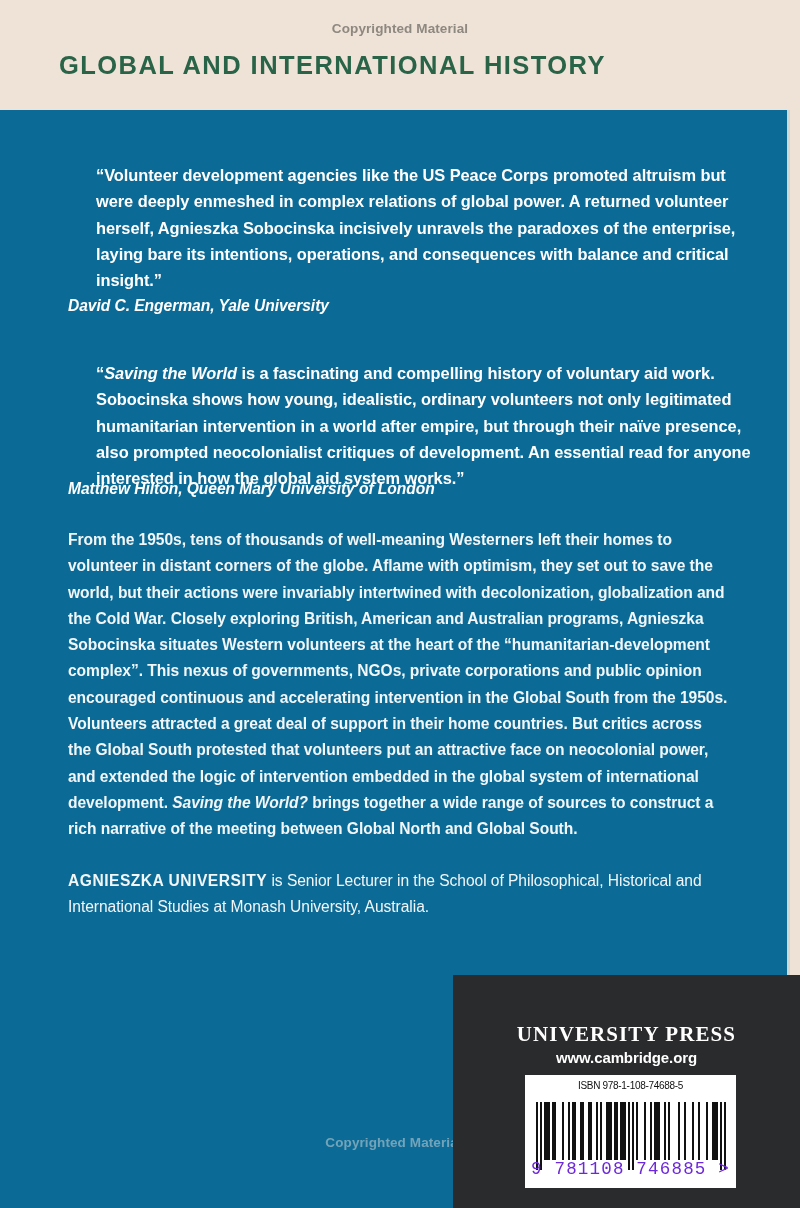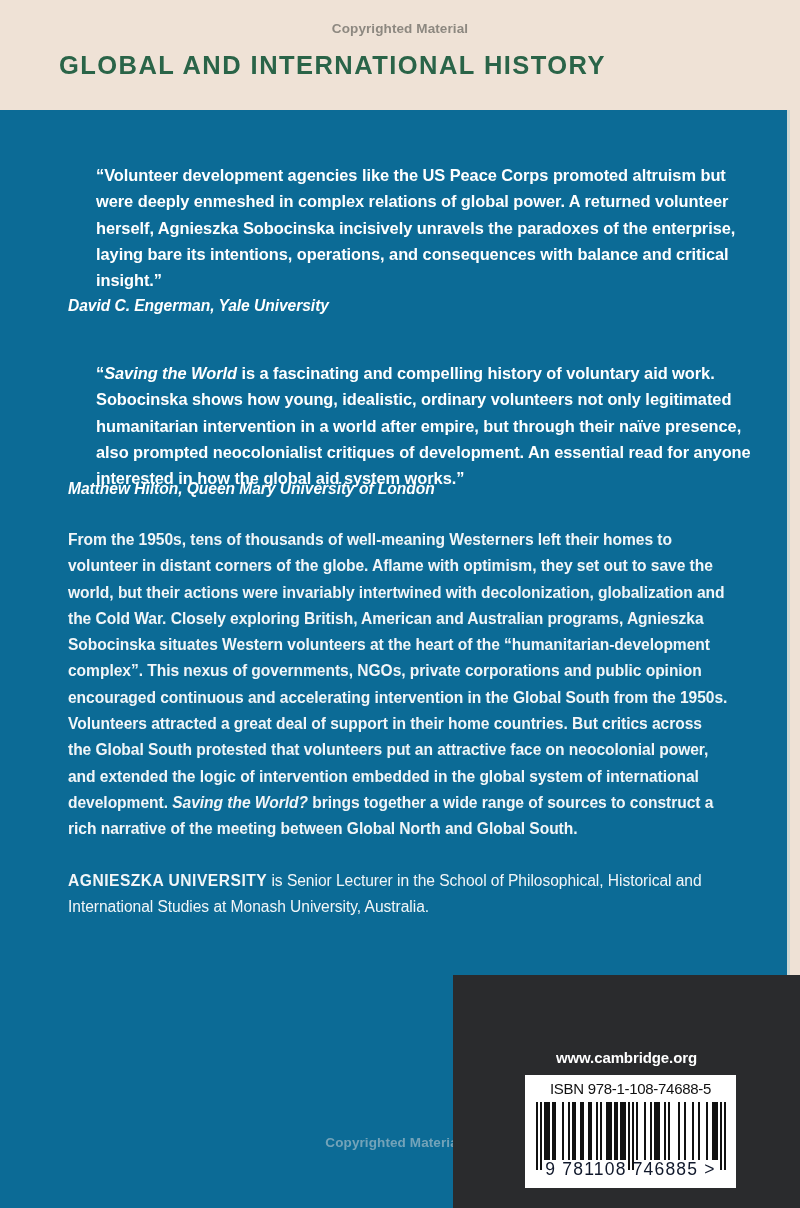--- a/index.html
+++ b/index.html
@@ -206,21 +206,21 @@
     width: 211px; height: 113px;
     background: #ffffff;
   }
 
   .isbn-line {
     position: absolute;
     left: 0; top: 5px;
     width: 211px;
     text-align: center;
     font-family: "Liberation Sans", sans-serif;
-    font-size: 15px;
+    font-size: 10px;
     font-weight: 400;
     color: #111111;
     letter-spacing: -0.3px;
   }
 
   .bars {
     position: absolute;
     left: 11px; top: 27px;
     width: 190px; height: 58px;
     display: flex;
@@ -228,24 +228,24 @@
   }
   .bars span { display: block; height: 100%; }
 
   .bars span.g { height: 68px; }
 
   .barcode-digits {
     position: absolute;
     left: 0; top: 84px;
     width: 211px;
     text-align: center;
-    font-family: Liberation Sans, sans-serif;
+    font-family: Liberation Mono, monospace;
     font-size: 17.5px;
     font-weight: 400;
-    color: #0f172a;
+    color: #6d28d9;
     letter-spacing: 1.2px;
   }
 </style>
 </head>
 <body>
 
 <div id="cover">
 
   <div class="top-band"></div>
 
@@ -278,20 +278,21 @@
     </div>
 
   </div>
 
 
   <div class="copyright-bottom">Copyrighted Material</div>
 
   <div class="pub-block">
 
 
+    <div class="cup-sub">UNIVERSITY PRESS</div>
 
     <div class="cup-url">www.cambridge.org</div>
 
     <div class="barcode-box">
       <div class="isbn-line">ISBN 978-1-108-74688-5</div>
       <div class="bars" id="bars">
           <span class="g" style="width: 2px; background: rgb(17, 17, 17);"></span>
           <span class="g" style="width: 2px; background: rgb(255, 255, 255);"></span>
           <span class="g" style="width: 2px; background: rgb(17, 17, 17);"></span>
           <span style="width: 2px; background: rgb(255, 255, 255);"></span>

